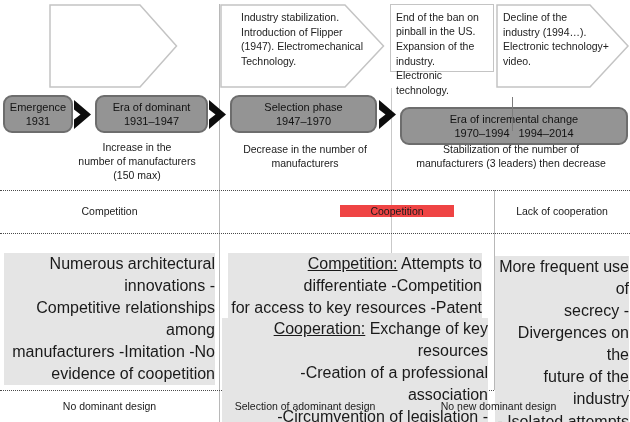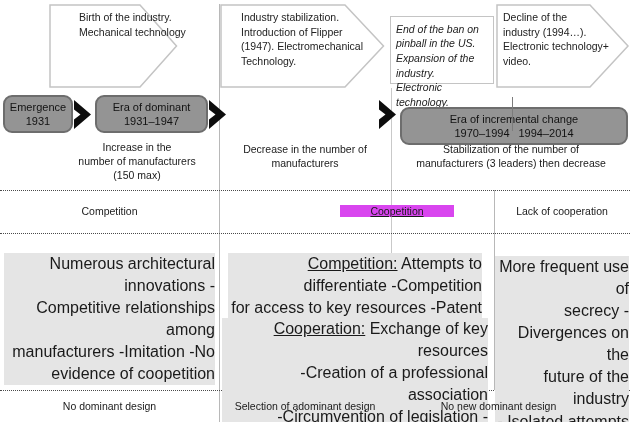--- a/index.html
+++ b/index.html
@@ -10,40 +10,40 @@
   .vline{position:absolute;width:0;border-left:1px solid #b8b8b8;}
   .vline.faint{border-left-color:#c9c9c9;}
   .hdot{position:absolute;left:0;width:630px;height:0;border-top:1px dotted #4a4a4a;}
   .chev{position:absolute;top:4px;height:84px;}
   .chev svg{position:absolute;left:0;top:0;}
   .chev-text{
     position:absolute;top:6px;font-size:10.5px;line-height:1.4;
     white-space:pre-line;color:#222;
   }
   .rectbox{
-    position:absolute;top:16px;height:68px;background:#fff;
-    border:1.5px solid #c4c4c4;box-sizing:border-box;font-style:italic;
+    position:absolute;top:4px;height:68px;background:#fff;
+    border:1.5px solid #c4c4c4;box-sizing:border-box;
   }
   .gbox{
     position:absolute;top:95px;height:38px;background:#949494;
     border:2px solid #6d6d6d;border-radius:9px;box-sizing:border-box;
     display:flex;flex-direction:column;align-items:center;justify-content:center;
     font-size:11px;line-height:1.28;color:#121212;text-align:left;
   }
   .g4row{display:flex;gap:9px;}
   .g4div{position:absolute;left:512px;top:97px;height:34px;width:0;border-left:1px solid #7c7c7c;}
   .barrow{position:absolute;top:100px;width:19px;height:29px;}
   .cap{
     position:absolute;top:140px;text-align:center;font-size:10.5px;
     line-height:1.35;white-space:pre-line;color:#1a1a1a;
   }
   .rel{
     position:absolute;top:205px;text-align:center;font-size:10.5px;color:#1a1a1a;
   }
-  .rel.bg{background:#d946ef;text-decoration:underline;}
+  .rel.bg{background:#ef4444;}
   .para{
     position:absolute;text-align:right;font-size:16px;line-height:1.38;
     white-space:pre-line;background:#e5e5e5;color:#1a1a1a;
   }
   .u{text-decoration:underline;}
   .bot{
     position:absolute;top:400px;text-align:center;font-size:10.5px;color:#1a1a1a;
   }
 </style>
 </head>
@@ -56,22 +56,20 @@
   <div class="vline" style="left:494px;top:190px;height:200px;"></div>
 
   <div class="hdot" style="top:190px;"></div>
   <div class="hdot" style="top:233px;"></div>
   <div class="hdot" style="top:390px;"></div>
 
   <div class="chev" style="left:49px;width:129px;">
     <svg width="129" height="84">
       <polygon points="1,1 91,1 127.5,42 91,83 1,83" fill="#ffffff" stroke="#c4c4c4" stroke-width="1.5"></polygon>
     </svg>
-    <div class="chev-text" style="left:30px;width:112px;">Birth of the industry.
-Mechanical technology</div>
   </div>
 
   <div class="chev" style="left:220px;width:165px;">
     <svg width="165" height="84">
       <polygon points="1,1 125,1 163.5,42 125,83 1,83" fill="#ffffff" stroke="#c4c4c4" stroke-width="1.5"></polygon>
     </svg>
     <div class="chev-text" style="left:21px;width:132px;">Industry stabilization.
 Introduction of Flipper
 (1947). Electromechanical
 Technology.</div>
@@ -110,20 +108,24 @@
     <div>Era of dominant</div>
     <div>1931–1947</div>
   </div>
 
   <div class="barrow" style="left:209px;">
     <svg width="19" height="29">
         <polygon points="0,0 17,14.5 0,29 0,19.5 6.5,14.5 0,9.5" fill="#0d0d0d"></polygon>
       </svg>
   </div>
 
+  <div class="gbox" style="left:230px;width:147px;">
+    <div>Selection phase</div>
+    <div>1947–1970</div>
+  </div>
 
   <div class="barrow" style="left:379px;">
     <svg width="19" height="29">
         <polygon points="0,0 17,14.5 0,29 0,19.5 6.5,14.5 0,9.5" fill="#0d0d0d"></polygon>
       </svg>
   </div>
 
   <div class="gbox" style="left:400px;width:228px;margin-top:12px;">
     <div>Era of incremental change</div>
     <div class="g4row">

